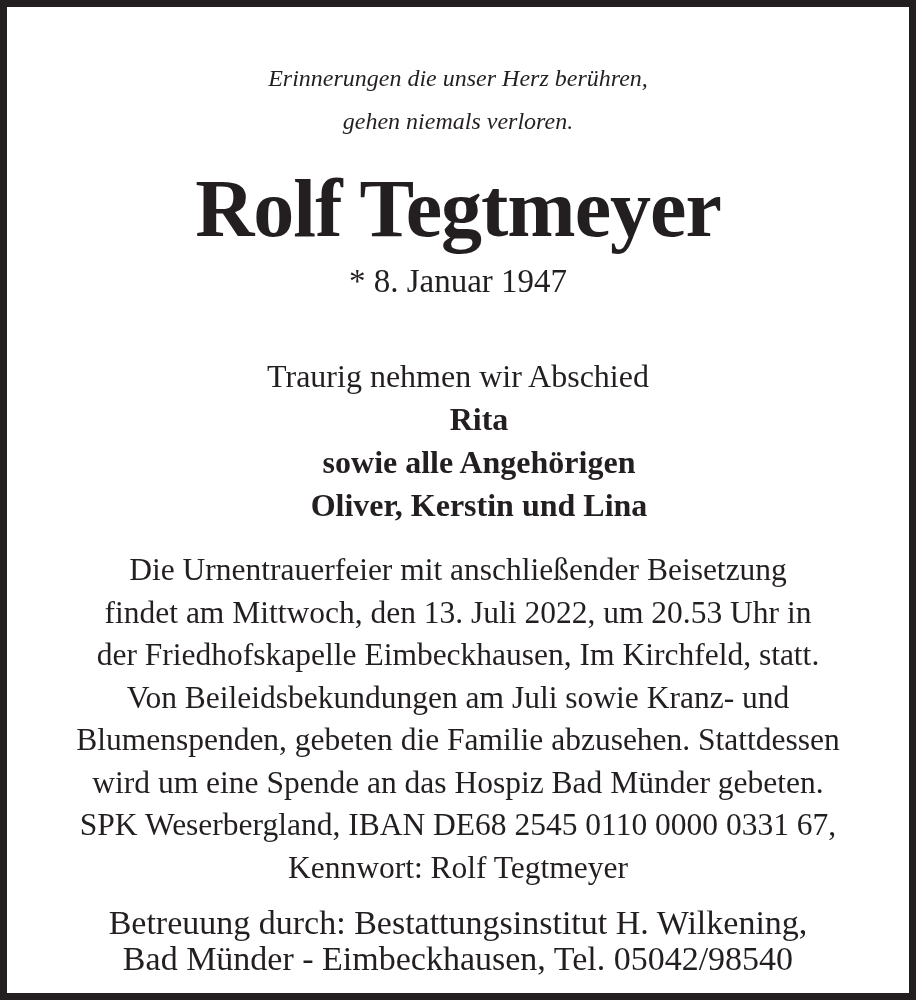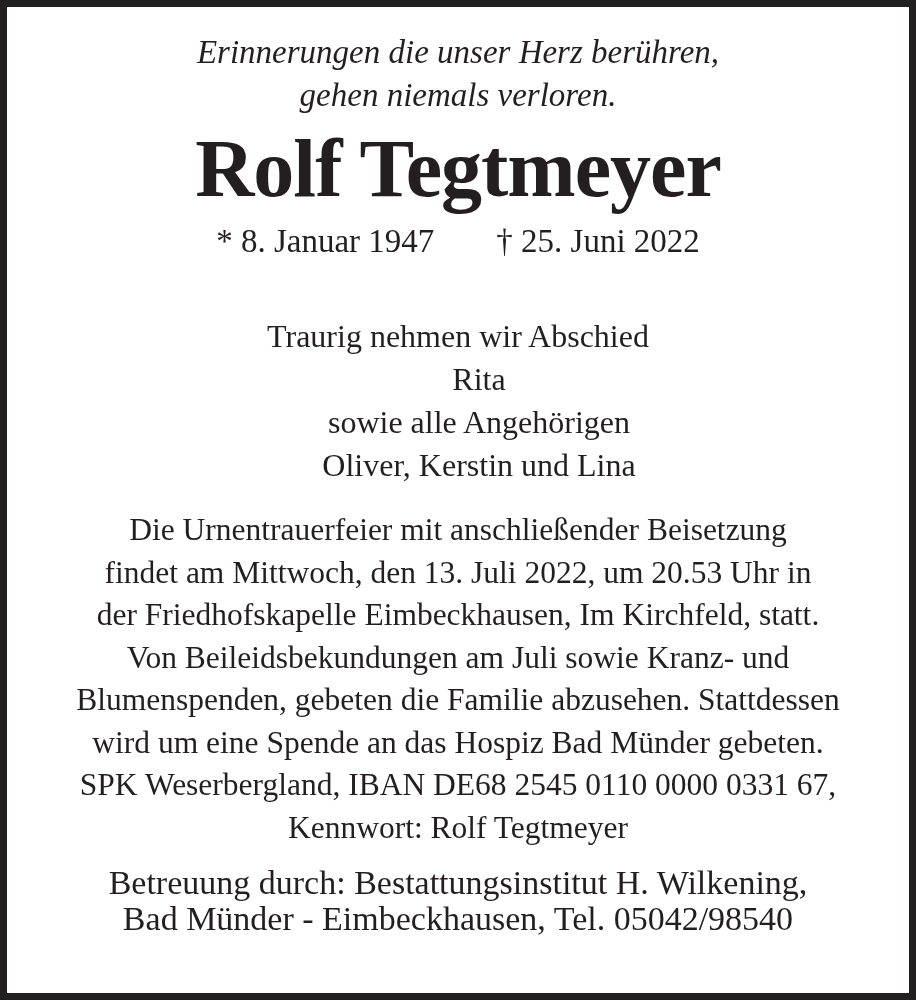--- a/index.html
+++ b/index.html
@@ -17,47 +17,47 @@
     box-sizing: border-box;
     width: 916px;
     height: 1000px;
     border: 7px solid var(--frame-color, #231f20);
     background: var(--bg-color, #ffffff);
     color: var(--text-color, #231f20);
     text-align: center;
     overflow: hidden;
   }
   .epigraph {
-    margin-top: 24px;
+    margin-top: 50px;
     font-style: italic;
-    font-size: 33px;
+    font-size: 24px;
     line-height: 43px;
   }
   .deceased-name {
-    margin-top: 6px;
+    margin-top: 20px;
     font-size: 82px;
     font-weight: bold;
     line-height: 92px;
     letter-spacing: -1px;
   }
   .dates-row {
     margin-top: 6px;
     font-size: 33px;
     line-height: 40px;
     display: flex;
     justify-content: center;
     gap: 62px;
   }
   .family-block {
     margin-top: 54px;
     font-size: 32px;
     line-height: 43px;
   }
   .family-block .mourner {
-    font-weight: normal;
+    font-weight: bold;
     padding-left: 42px;
   }
   .announcement {
     margin-top: 22px;
     font-size: 31.5px;
     line-height: 42.5px;
   }
   .funeral-home {
     margin-top: 16px;
     font-size: 34px;
@@ -72,21 +72,20 @@
 
   <div class="epigraph">
     <span class="line">Erinnerungen die unser Herz berühren,</span>
     <span class="line">gehen niemals verloren.</span>
   </div>
 
   <div class="deceased-name">Rolf Tegtmeyer</div>
 
   <div class="dates-row">
     <span>* 8. Januar 1947</span>
-    <span>† 25. Juni 2022</span>
   </div>
 
   <div class="family-block">
     <span class="line">Traurig nehmen wir Abschied</span>
     <span class="line mourner">Rita</span>
     <span class="line mourner">sowie alle Angehörigen</span>
     <span class="line mourner">Oliver, Kerstin und Lina</span>
   </div>
 
   <div class="announcement">

